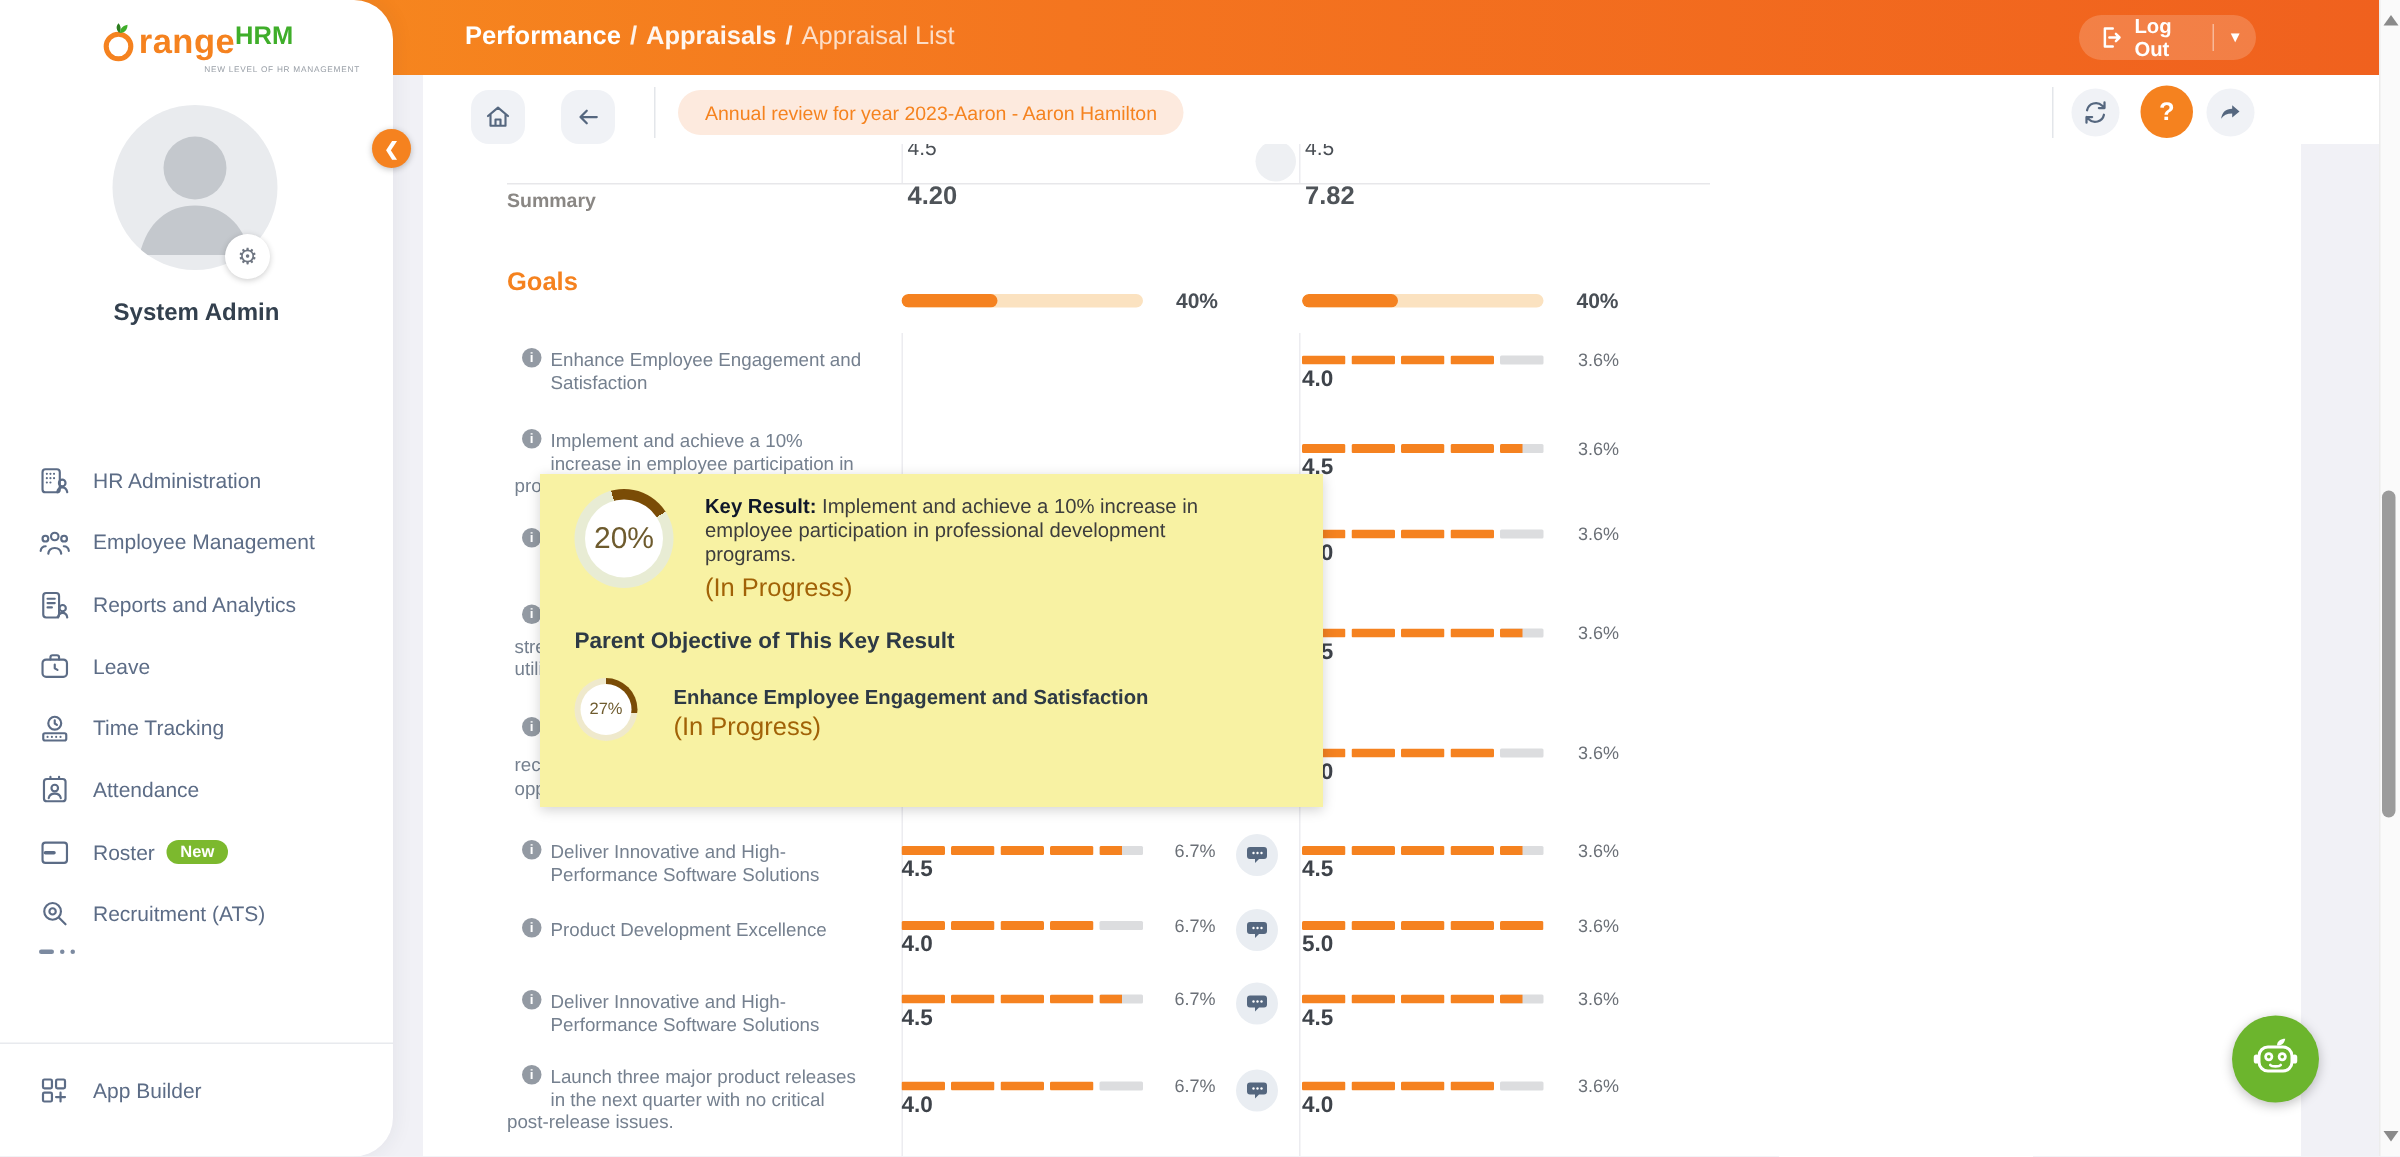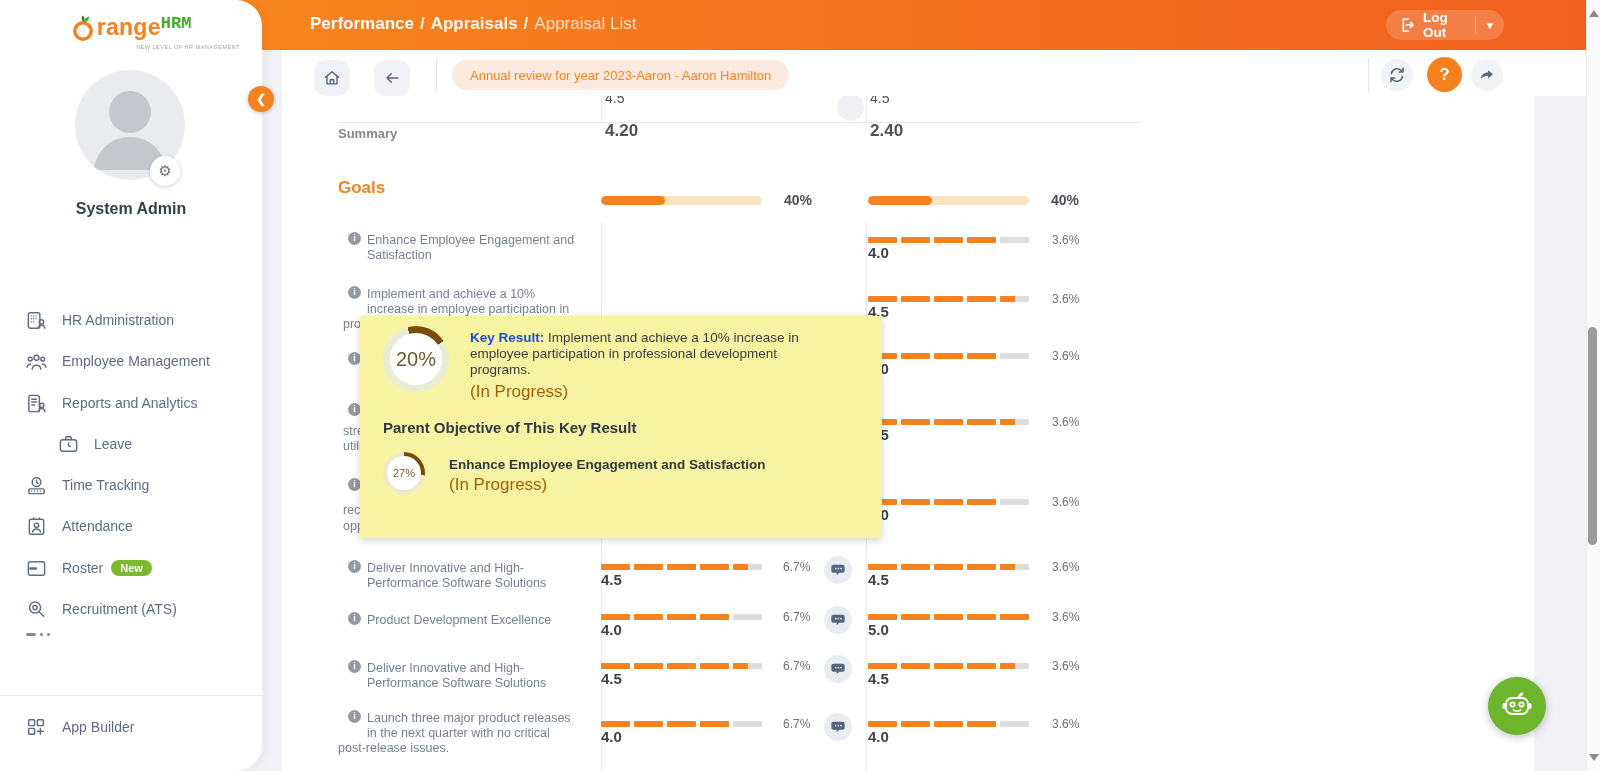--- a/index.html
+++ b/index.html
@@ -23,21 +23,21 @@
   .leftgap{left:262px;top:50px;width:20px;height:721px;background:#f1f1f6;z-index:2;}
   
   .tbtn{width:36px;height:36px;border-radius:12px;background:#f0f2f6;display:flex;align-items:center;justify-content:center;z-index:3;cursor:pointer;}
   .tool-divider{width:1px;background:#e3e6ea;z-index:3;}
   .chip{left:452px;top:60px;height:30px;border-radius:15px;background:#fdeade;color:#f5831f;font-size:13px;display:flex;align-items:center;padding:0 18px;z-index:3;}
   .circbtn{border-radius:50%;display:flex;align-items:center;justify-content:center;z-index:3;cursor:pointer;}
   
   .sidebar{left:0;top:0;width:262px;height:771px;background:#fff;border-radius:0 26px 26px 0;box-shadow:0 0 14px rgba(40,50,70,.08);z-index:7;}
   .logo-row{left:0;top:14px;width:262px;display:flex;justify-content:center;align-items:flex-start;}
   .logo-text-orange{color:#f5821f;font-size:23px;font-weight:700;letter-spacing:.3px;}
-  .logo-text-green{color:#3fae2a;font-size:17px;font-weight:700;font-family:Liberation Mono, monospace;}
+  .logo-text-green{color:#3fae2a;font-size:17px;font-weight:700;}
   .tagline{left:0;top:44px;width:262px;text-align:center;font-size:5.5px;color:#9aa0a8;letter-spacing:.5px;}
   .avatar{left:75px;top:70px;width:110px;height:110px;border-radius:50%;background:#e9ebee;overflow:hidden;}
   .gearbtn{left:150px;top:156px;width:30px;height:30px;border-radius:50%;background:#fff;box-shadow:0 1px 4px rgba(0,0,0,.2);display:flex;align-items:center;justify-content:center;font-size:15px;color:#6f7682;z-index:8;cursor:pointer;}
   .uname{left:0;top:200px;width:262px;text-align:center;font-size:16px;font-weight:700;color:#33404e;}
   .search{left:14px;top:243px;width:234px;height:38px;border-radius:19px;background:#f1f2f6;display:flex;align-items:center;}
   .search input{border:none;outline:none;background:transparent;font-family:"Liberation Sans",sans-serif;font-size:12.5px;color:#55606c;padding-left:18px;width:170px;}
   .search .mag{margin-left:auto;margin-right:12px;}
   .nav-item{left:0;width:262px;height:40px;display:flex;align-items:center;cursor:pointer;}
   .nav-item .ic{width:24px;height:24px;margin-left:24px;flex:none;display:flex;align-items:center;justify-content:center;}
   .nav-item .lab{margin-left:14px;font-size:14px;color:#5c6c86;}
@@ -61,21 +61,21 @@
   .seg{position:absolute;top:0;height:6px;background:#dcdddf;border-radius:1px;overflow:hidden;}
   .seg .f{height:100%;background:#f58220;}
   .score{position:absolute;font-size:15px;font-weight:600;color:#3e434a;z-index:3;}
   .pct{position:absolute;font-size:12px;color:#6b7077;z-index:3;}
   .commentic{position:absolute;width:28px;height:28px;border-radius:50%;background:#e9edf2;display:flex;align-items:center;justify-content:center;z-index:3;cursor:pointer;}
   
   .tooltip{left:360px;top:316px;width:522px;height:222px;background:#f8f2a3;box-shadow:0 2px 8px rgba(0,0,0,.18);z-index:6;}
   .ring{position:absolute;border-radius:50%;display:flex;align-items:center;justify-content:center;}
   .ring .inner{background:#fff;border-radius:50%;display:flex;align-items:center;justify-content:center;color:#6e5b2e;}
   .kr-text{position:absolute;left:110px;top:14px;width:348px;font-size:13.5px;line-height:16px;color:#3d3d3d;}
-  .kr-text b{color:#1d4ed8;}
+  .kr-text b{color:#0f172a;}
   .status{position:absolute;font-size:17px;color:#a16207;}
   .parent-head{position:absolute;left:23px;top:103px;font-size:15px;font-weight:700;color:#2e3a45;}
   .parent-title{position:absolute;left:89px;top:141px;font-size:13.5px;font-weight:700;color:#2e3a45;}
   
   .sbtrack{left:1586px;top:0;width:14px;height:771px;background:#fafafa;z-index:9;border-left:1px solid #ececec;}
   .sbthumb{left:1588px;top:327px;width:9px;height:218px;background:#9b9b9b;border-radius:5px;z-index:10;cursor:pointer;}
   .sbarrow{left:1589px;width:0;height:0;border-left:5px solid transparent;border-right:5px solid transparent;z-index:10;}
   .up{top:10px;border-bottom:7px solid #8a8a8a;}
   .down{top:754px;border-top:7px solid #8a8a8a;}
   .bot{left:1488px;top:677px;width:58px;height:58px;border-radius:50%;background:#6cb52d;display:flex;align-items:center;justify-content:center;z-index:10;box-shadow:0 2px 8px rgba(0,0,0,.25);cursor:pointer;}
@@ -136,21 +136,21 @@
   <div class="abs prevclip">
     <div class="prevval" style="left:267px;">4.5</div>
     <div class="prevval" style="left:532px;">4.5</div>
     <div style="position:absolute;left:499px;top:-2px;width:27px;height:27px;border-radius:50%;background:#eef0f3;"></div>
     <div style="position:absolute;left:263px;top:0;width:1px;height:26px;background:#ececf0;"></div>
     <div style="position:absolute;left:528px;top:0;width:1px;height:26px;background:#ececf0;"></div>
   </div>
 
   <div class="abs sum-label">Summary</div>
   <div class="abs sum-val" style="left:605px;">4.20</div>
-  <div class="abs sum-val" style="left:870px;">2.40</div>
+  <div class="abs sum-val" style="left:870px;">7.82</div>
 
   <div class="abs goals-head">Goals</div>
   <div class="abs pbar" style="left:601px;top:196px;width:161px;">
       <div class="fill" id="pb-left" style="width: 40%;"></div>
     </div>
   <div class="abs pbar-lab" style="left:784px;">40%</div>
   <div class="abs pbar" style="left:868px;top:196px;width:161px;">
       <div class="fill" id="pb-right" style="width: 40%;"></div>
     </div>
   <div class="abs pbar-lab" style="left:1051px;">40%</div>
@@ -524,21 +524,21 @@
               <g fill="none" stroke="#5c6c86" stroke-width="1.5" stroke-linecap="round" stroke-linejoin="round">
                 <rect x="4" y="3.5" width="11" height="17" rx="2"></rect>
                 <path d="M7 7.5h5M7 10.5h5M7 13.5h3"></path>
                 <circle cx="17.5" cy="14" r="2.2"></circle>
                 <path d="M14.3 20.5c.3-2 1.6-3.2 3.2-3.2s2.9 1.2 3.2 3.2"></path>
               </g>
             </svg>
           </div>
           <div class="lab">Reports and Analytics</div>
         </div>
-        <div class="abs nav-item" style="top: 424px; padding-left: 32px;">
+        <div class="abs nav-item" style="top: 424px;">
           <div class="ic">
             <svg width="23" height="23" viewBox="0 0 24 24">
               <g fill="none" stroke="#5c6c86" stroke-width="1.5" stroke-linecap="round" stroke-linejoin="round">
                 <rect x="3.5" y="7" width="17" height="12" rx="2.5"></rect>
                 <path d="M9 7V5.5A1.5 1.5 0 0 1 10.5 4h3A1.5 1.5 0 0 1 15 5.5V7"></path>
                 <path d="M12 10.5v2.6l1.9 1.1"></path>
               </g>
             </svg>
           </div>
           <div class="lab">Leave</div>

